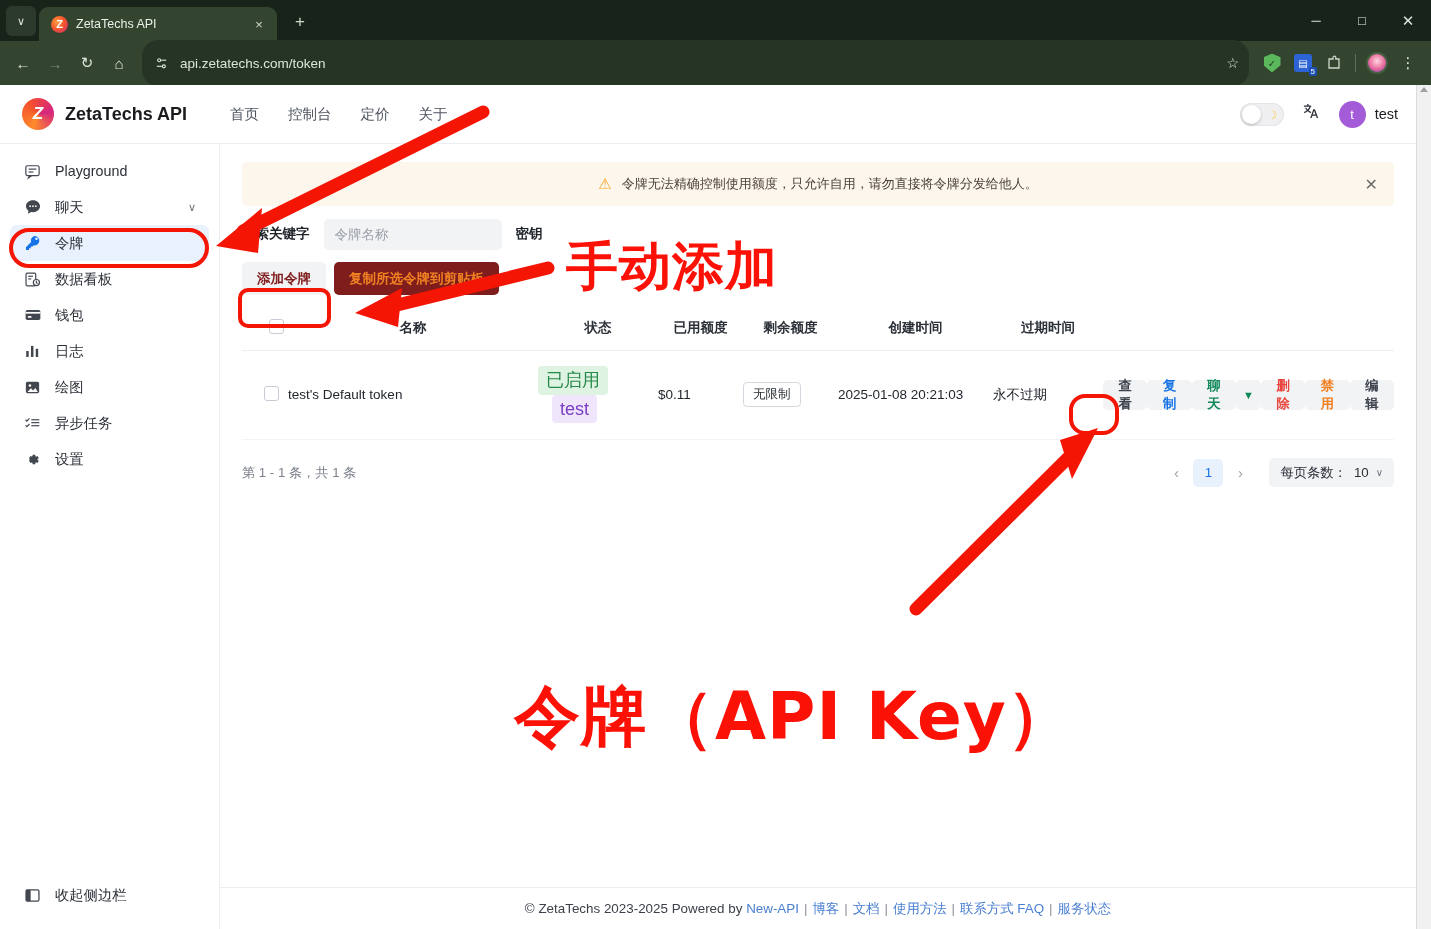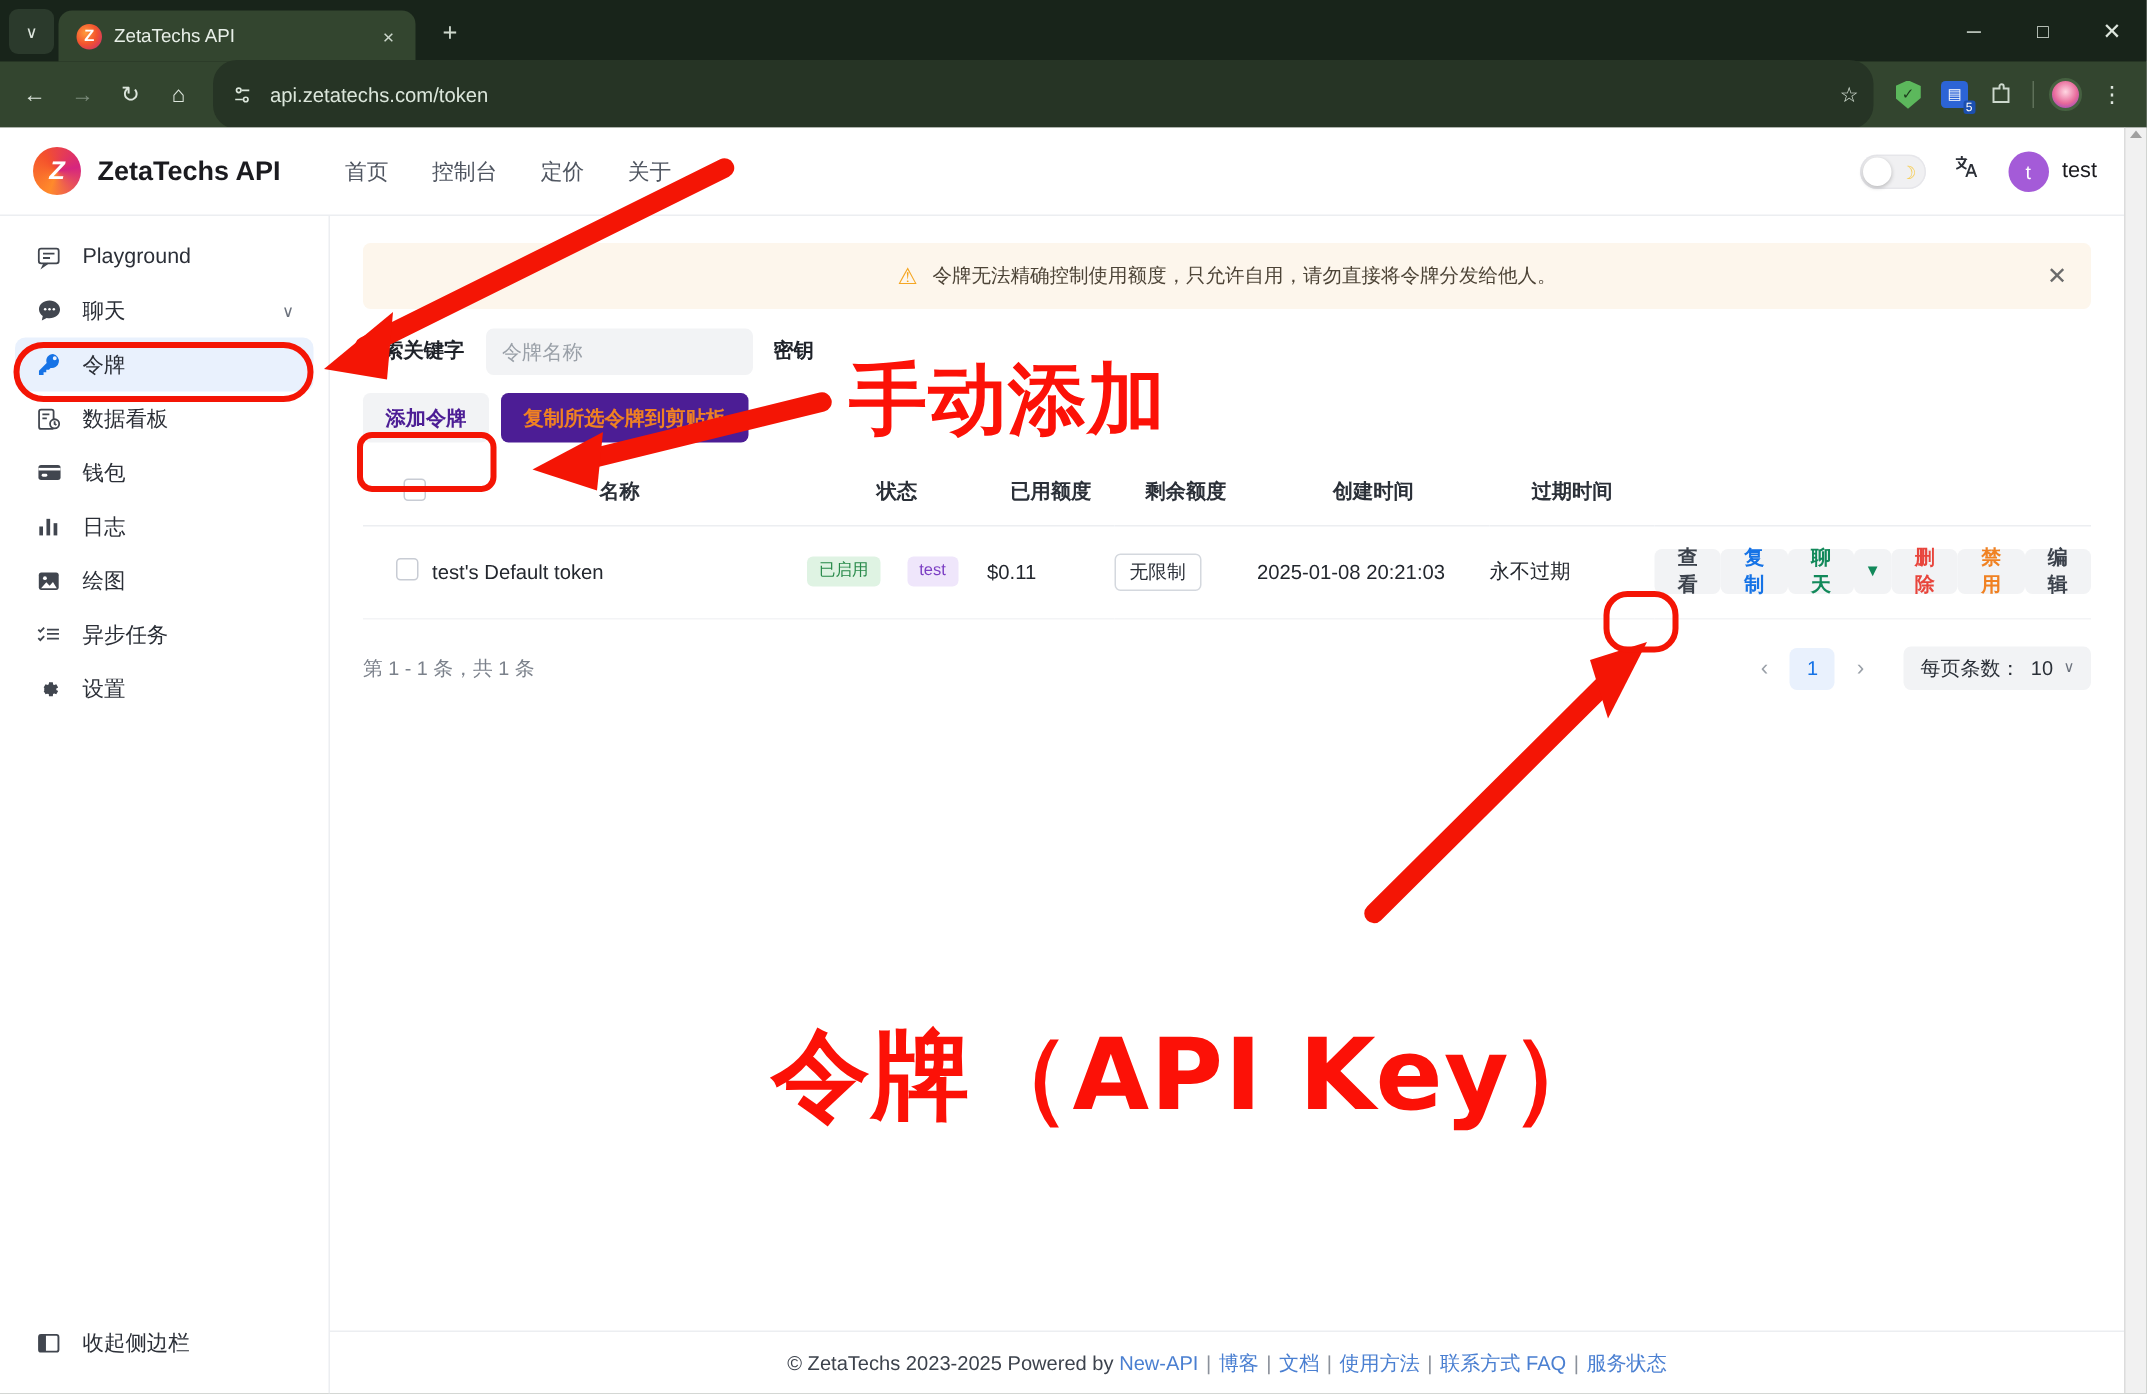--- a/index.html
+++ b/index.html
@@ -124,33 +124,33 @@
   .searchbar { display: flex; align-items: center; height: 56px; gap: 14px; }
   .s-label { font-size: 13.5px; font-weight: 700; color: #1f232a; }
   .s-input { width: 178px; height: 31px; background: #f2f3f5; border: none;
     border-radius: 5px; padding: 0 11px; font-size: 13.5px; color: #2b2f37;
     font-family: inherit; }
   .s-input::placeholder { color: #9aa0a8; }
 
   .btnrow { display: flex; gap: 0; align-items: center; margin-bottom: 14px; }
   .btn-flat { height: 33px; padding: 0 15px; border-radius: 5px; border: none;
     background: #f2f3f5; font-size: 13.5px; font-family: inherit; font-weight: 600; }
-  .btn-blue { color: #4c1d95; background: #f2f3f5; }
-  .btn-orange { color: #f08122; background: #4c1d95; margin-left: 8px; }
+  .btn-blue { color: #7f1d1d; background: #f2f3f5; }
+  .btn-orange { color: #f08122; background: #7f1d1d; margin-left: 8px; }
 
   table { width: 100%; border-collapse: collapse; }
   thead th { text-align: center; font-size: 13.5px; font-weight: 700; color: #2b3038;
     padding: 10px 0 13px 0; border-bottom: 1px solid #eceef1; }
   tbody td { font-size: 13.5px; color: #23272e; padding: 15px 0 16px 0;
     border-bottom: 1px solid #f3f4f6; vertical-align: middle; }
   .chk { width: 15px; height: 15px; border: 1px solid #c8ccd4; border-radius: 3px;
     background: #fff; display: inline-block; }
   .col-chk { width: 46px; padding-left: 22px !important; }
   .tag { display: inline-block; padding: 3px 8px; border-radius: 4px;
-    font-size: 11px; line-height: 1.25; }
+    font-size: 18px; line-height: 1.25; }
   .tag-green { background: #dff3e3; color: #288a4a; }
   .tag-purple { background: #efe6fb; color: #7c3fc4; margin-left: 14px; }
   .pill { display: inline-block; padding: 3px 9px; border: 1px solid #d4d8de;
     border-radius: 4px; font-size: 12.5px; color: #2b3038; background:#fff; }
   .actions { display: flex; align-items: flex-end; gap: 0; justify-content: flex-end; }
   .act { height: 30px; padding: 0 11px; border-radius: 5px; background: #f2f3f5;
     font-size: 13.3px; font-weight: 600; display: flex; align-items: center;
     border: none; font-family: inherit; }
   .act.gray { color: #3c424c; }
   .act.blue { color: #1673e6; }

